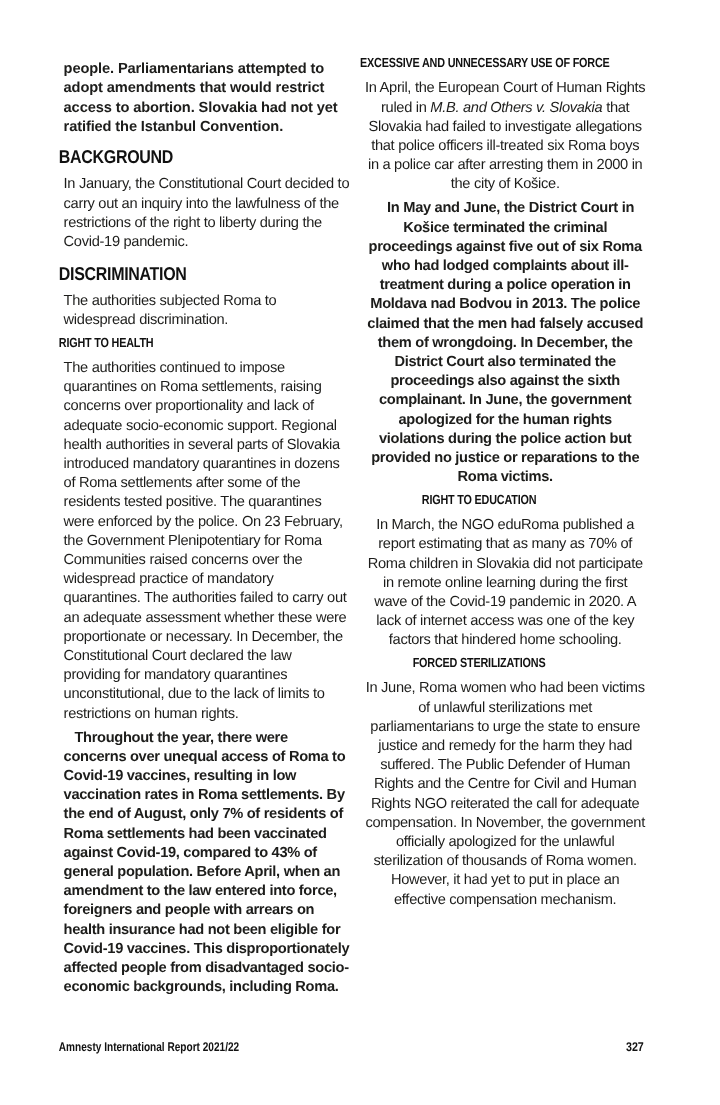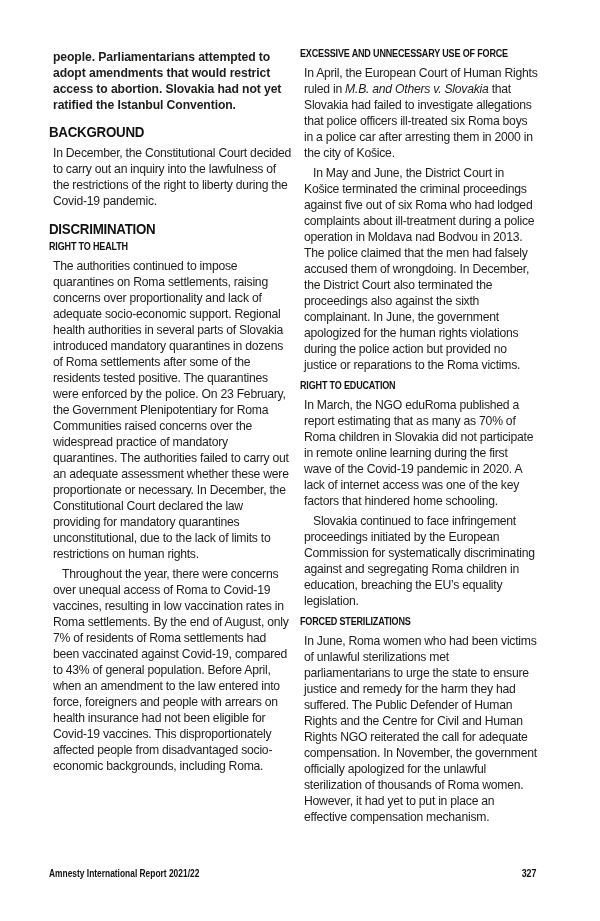--- a/index.html
+++ b/index.html
@@ -9,23 +9,23 @@
     color: #1d1d1b;
   }
   .col {
     position: absolute; top: 45px;
     font-family: "Liberation Sans", sans-serif;
     font-size: 12.2px; line-height: 16px;
     letter-spacing: -0.25px;
     font-stretch: condensed;
   }
   .col.left { left: 49px; width: 248px; }
-  .col.right { left: 300px; width: 242px; }
+  .col.right { left: 300px; width: 242px; text-align: center; }
   p { margin: 4px; }
-  p.indent { text-indent: 9px; }
+  p.indent { text-indent: 9px; font-weight: bold; }
   p.lead { font-weight: bold; letter-spacing: -0.1px; }
   h2 {
     margin: 0; font-family: "Liberation Sans", sans-serif;
     font-weight: bold; font-size: 15.5px; line-height: 18px;
     letter-spacing: -0.3px; transform: scaleX(0.86); transform-origin: left center;
     color: #111;
   }
   h2.bg { margin-top: 10px; margin-bottom: 0px; }
   h2.disc { margin-top: 11px; margin-bottom: 0px; }
   h3 {
@@ -43,37 +43,37 @@
   .footer .title { position: absolute; left: 0; transform: scaleX(0.8); transform-origin: left center; white-space: nowrap; }
   .footer .pagenum { position: absolute; right: 0; transform: scaleX(0.85); transform-origin: right center; }
 </style>
 </head>
 <body>
 
 <div class="col left">
   <p class="lead">people. Parliamentarians attempted to adopt amendments that would restrict access to abortion. Slovakia had not yet ratified the Istanbul Convention.</p>
 
   <h2 class="bg">BACKGROUND</h2>
-  <p>In December, the Constitutional Court decided to carry out an inquiry into the lawfulness of the restrictions of the right to liberty during the Covid-19 pandemic.</p>
+  <p>In January, the Constitutional Court decided to carry out an inquiry into the lawfulness of the restrictions of the right to liberty during the Covid-19 pandemic.</p>
 
   <h2 class="disc">DISCRIMINATION</h2>
+  <p>The authorities subjected Roma to widespread discrimination.</p>
 
   <h3>RIGHT TO HEALTH</h3>
   <p>The authorities continued to impose quarantines on Roma settlements, raising concerns over proportionality and lack of adequate socio-economic support. Regional health authorities in several parts of Slovakia introduced mandatory quarantines in dozens of Roma settlements after some of the residents tested positive. The quarantines were enforced by the police. On 23 February, the Government Plenipotentiary for Roma Communities raised concerns over the widespread practice of mandatory quarantines. The authorities failed to carry out an adequate assessment whether these were proportionate or necessary. In December, the Constitutional Court declared the law providing for mandatory quarantines unconstitutional, due to the lack of limits to restrictions on human rights.</p>
   <p class="indent">Throughout the year, there were concerns over unequal access of Roma to Covid-19 vaccines, resulting in low vaccination rates in Roma settlements. By the end of August, only 7% of residents of Roma settlements had been vaccinated against Covid-19, compared to 43% of general population. Before April, when an amendment to the law entered into force, foreigners and people with arrears on health insurance had not been eligible for Covid-19 vaccines. This disproportionately affected people from disadvantaged socio-economic backgrounds, including Roma.</p>
 </div>
 
 <div class="col right">
   <h3>EXCESSIVE AND UNNECESSARY USE OF FORCE</h3>
   <p><span>In April, the European Court of Human Rights ruled in </span><em>M.B. and Others v. Slovakia</em><span> that Slovakia had failed to investigate allegations that police officers ill-treated six Roma boys in a police car after arresting them in 2000 in the city of Košice.</span></p>
   <p class="indent">In May and June, the District Court in Košice terminated the criminal proceedings against five out of six Roma who had lodged complaints about ill-treatment during a police operation in Moldava nad Bodvou in 2013. The police claimed that the men had falsely accused them of wrongdoing. In December, the District Court also terminated the proceedings also against the sixth complainant. In June, the government apologized for the human rights violations during the police action but provided no justice or reparations to the Roma victims.</p>
 
   <h3>RIGHT TO EDUCATION</h3>
   <p>In March, the NGO eduRoma published a report estimating that as many as 70% of Roma children in Slovakia did not participate in remote online learning during the first wave of the Covid-19 pandemic in 2020. A lack of internet access was one of the key factors that hindered home schooling.</p>
-  <p class="indent">Slovakia continued to face infringement proceedings initiated by the European Commission for systematically discriminating against and segregating Roma children in education, breaching the EU’s equality legislation.</p>
 
   <h3>FORCED STERILIZATIONS</h3>
   <p>In June, Roma women who had been victims of unlawful sterilizations met parliamentarians to urge the state to ensure justice and remedy for the harm they had suffered. The Public Defender of Human Rights and the Centre for Civil and Human Rights NGO reiterated the call for adequate compensation. In November, the government officially apologized for the unlawful sterilization of thousands of Roma women. However, it had yet to put in place an effective compensation mechanism.</p>
 </div>
 
 <div class="footer">
   <span class="title">Amnesty International Report 2021/22</span>
   <span class="pagenum">327</span>
 </div>
 

